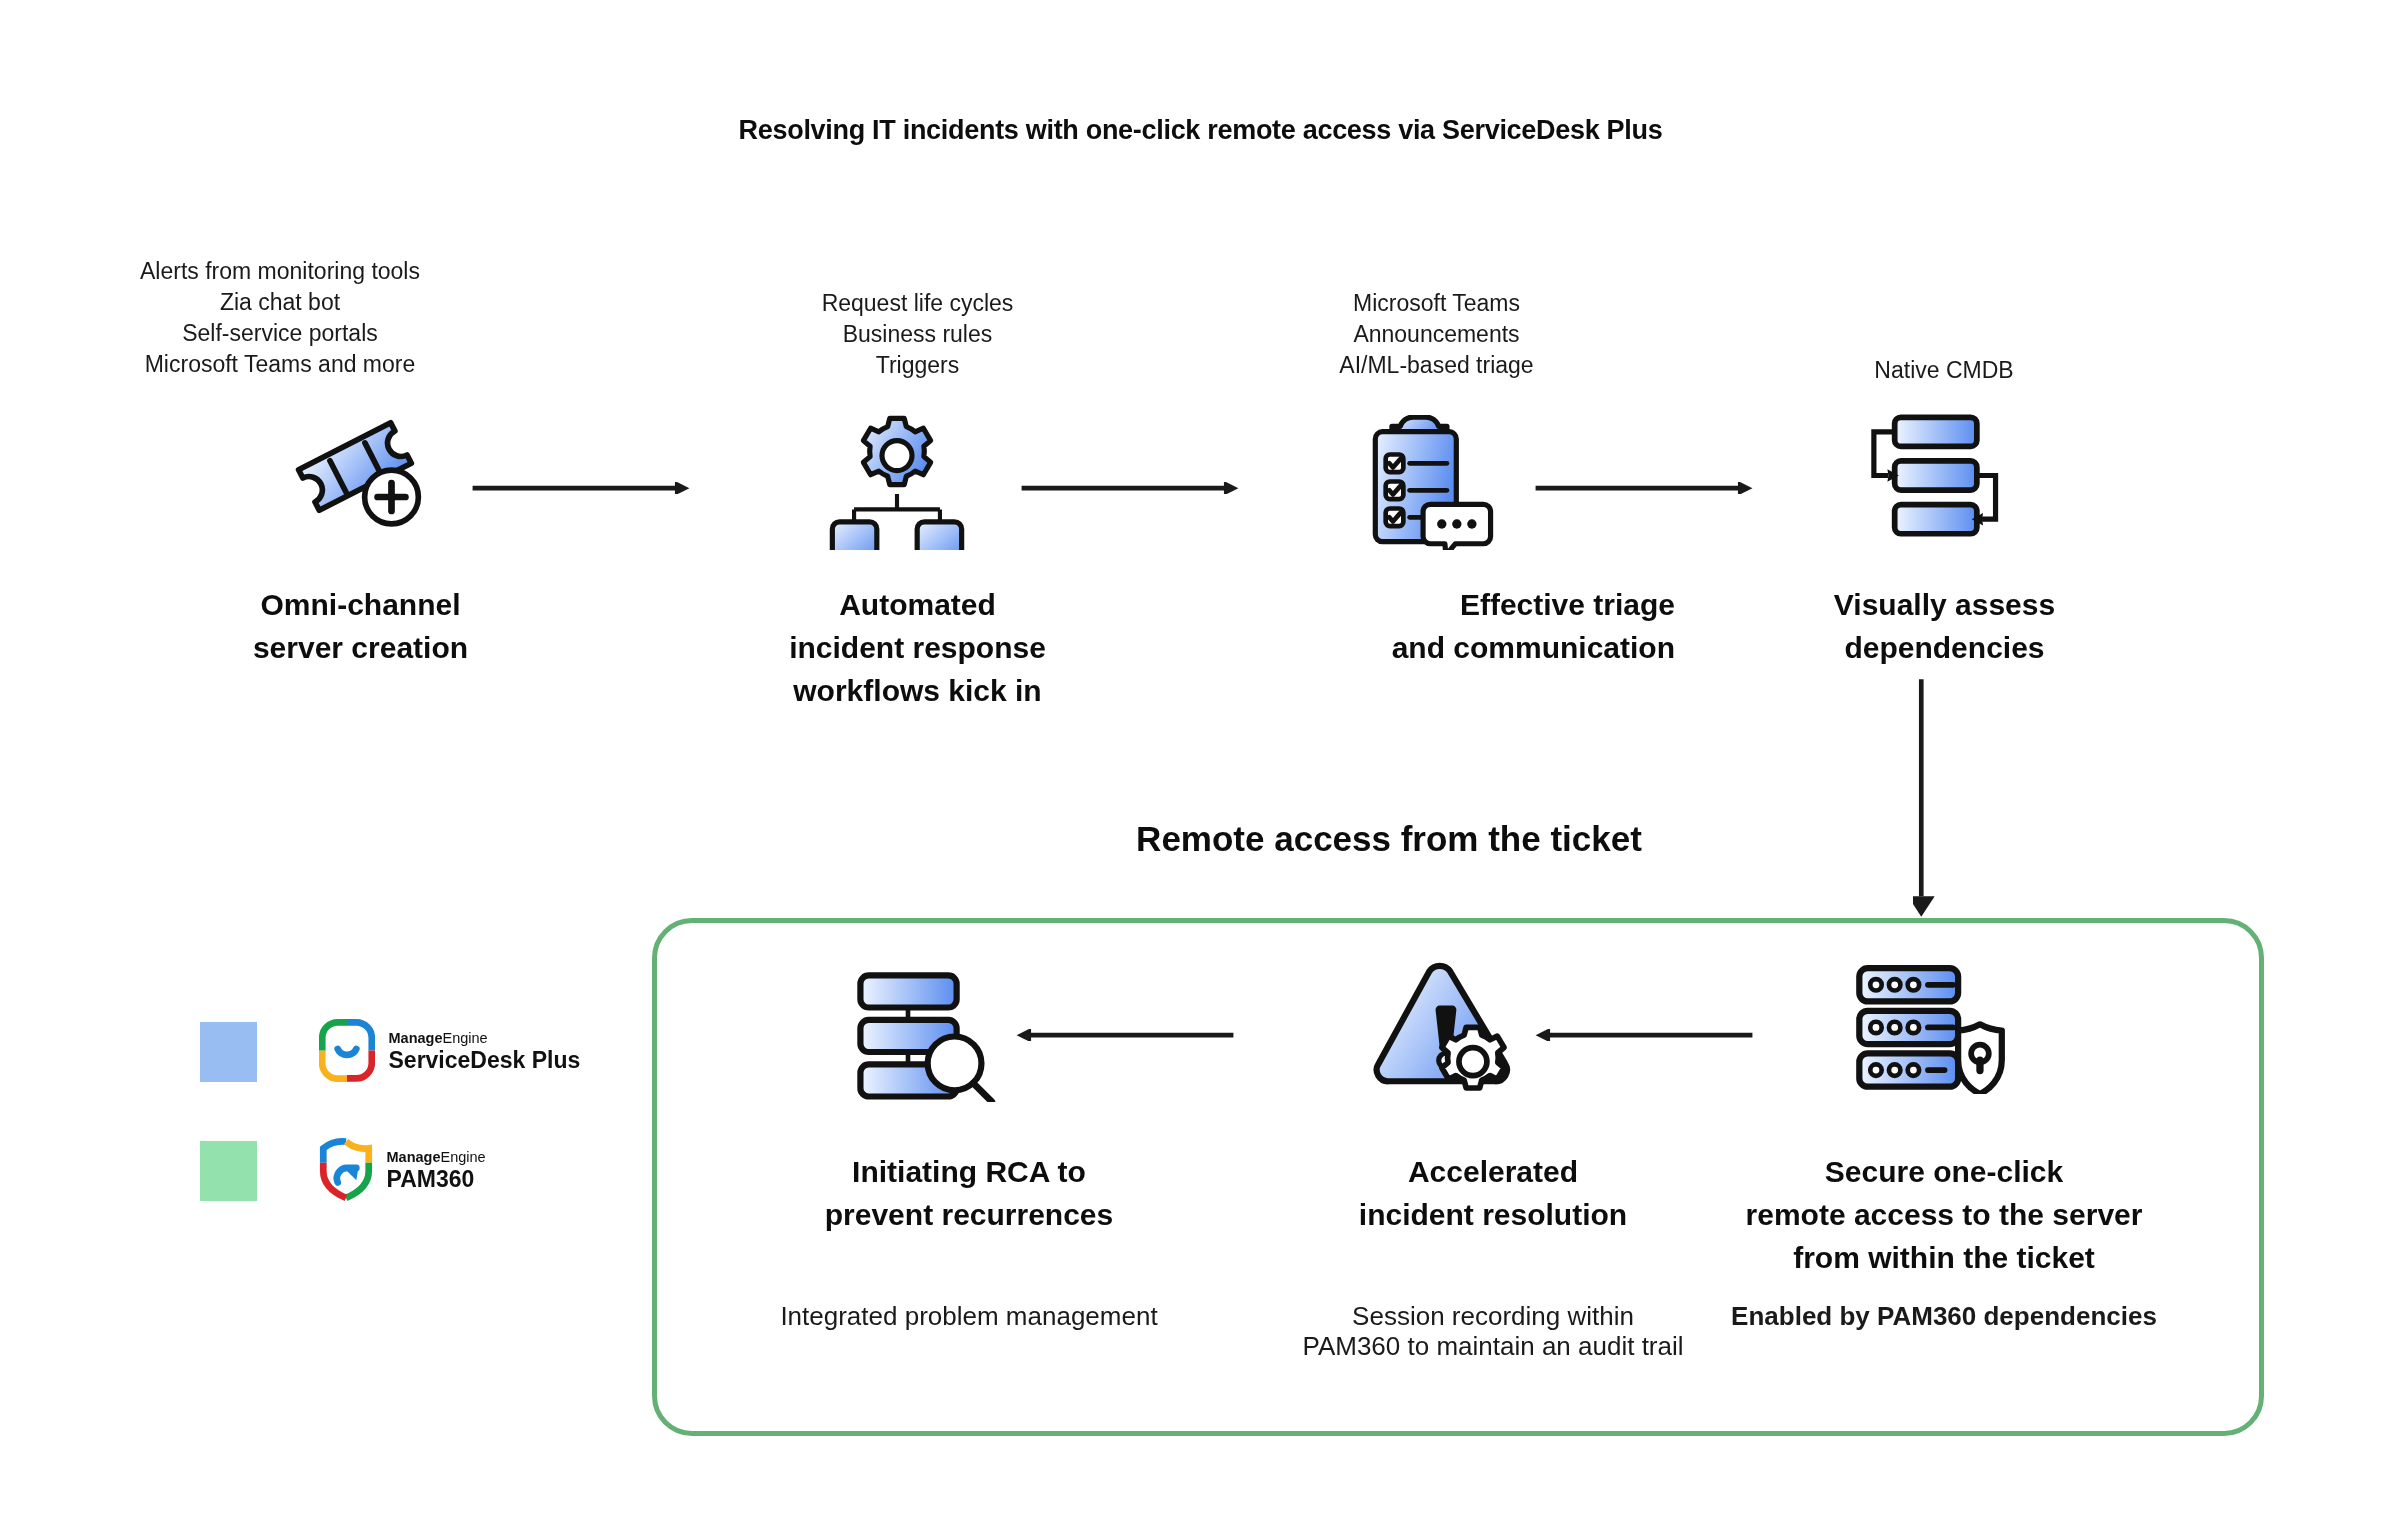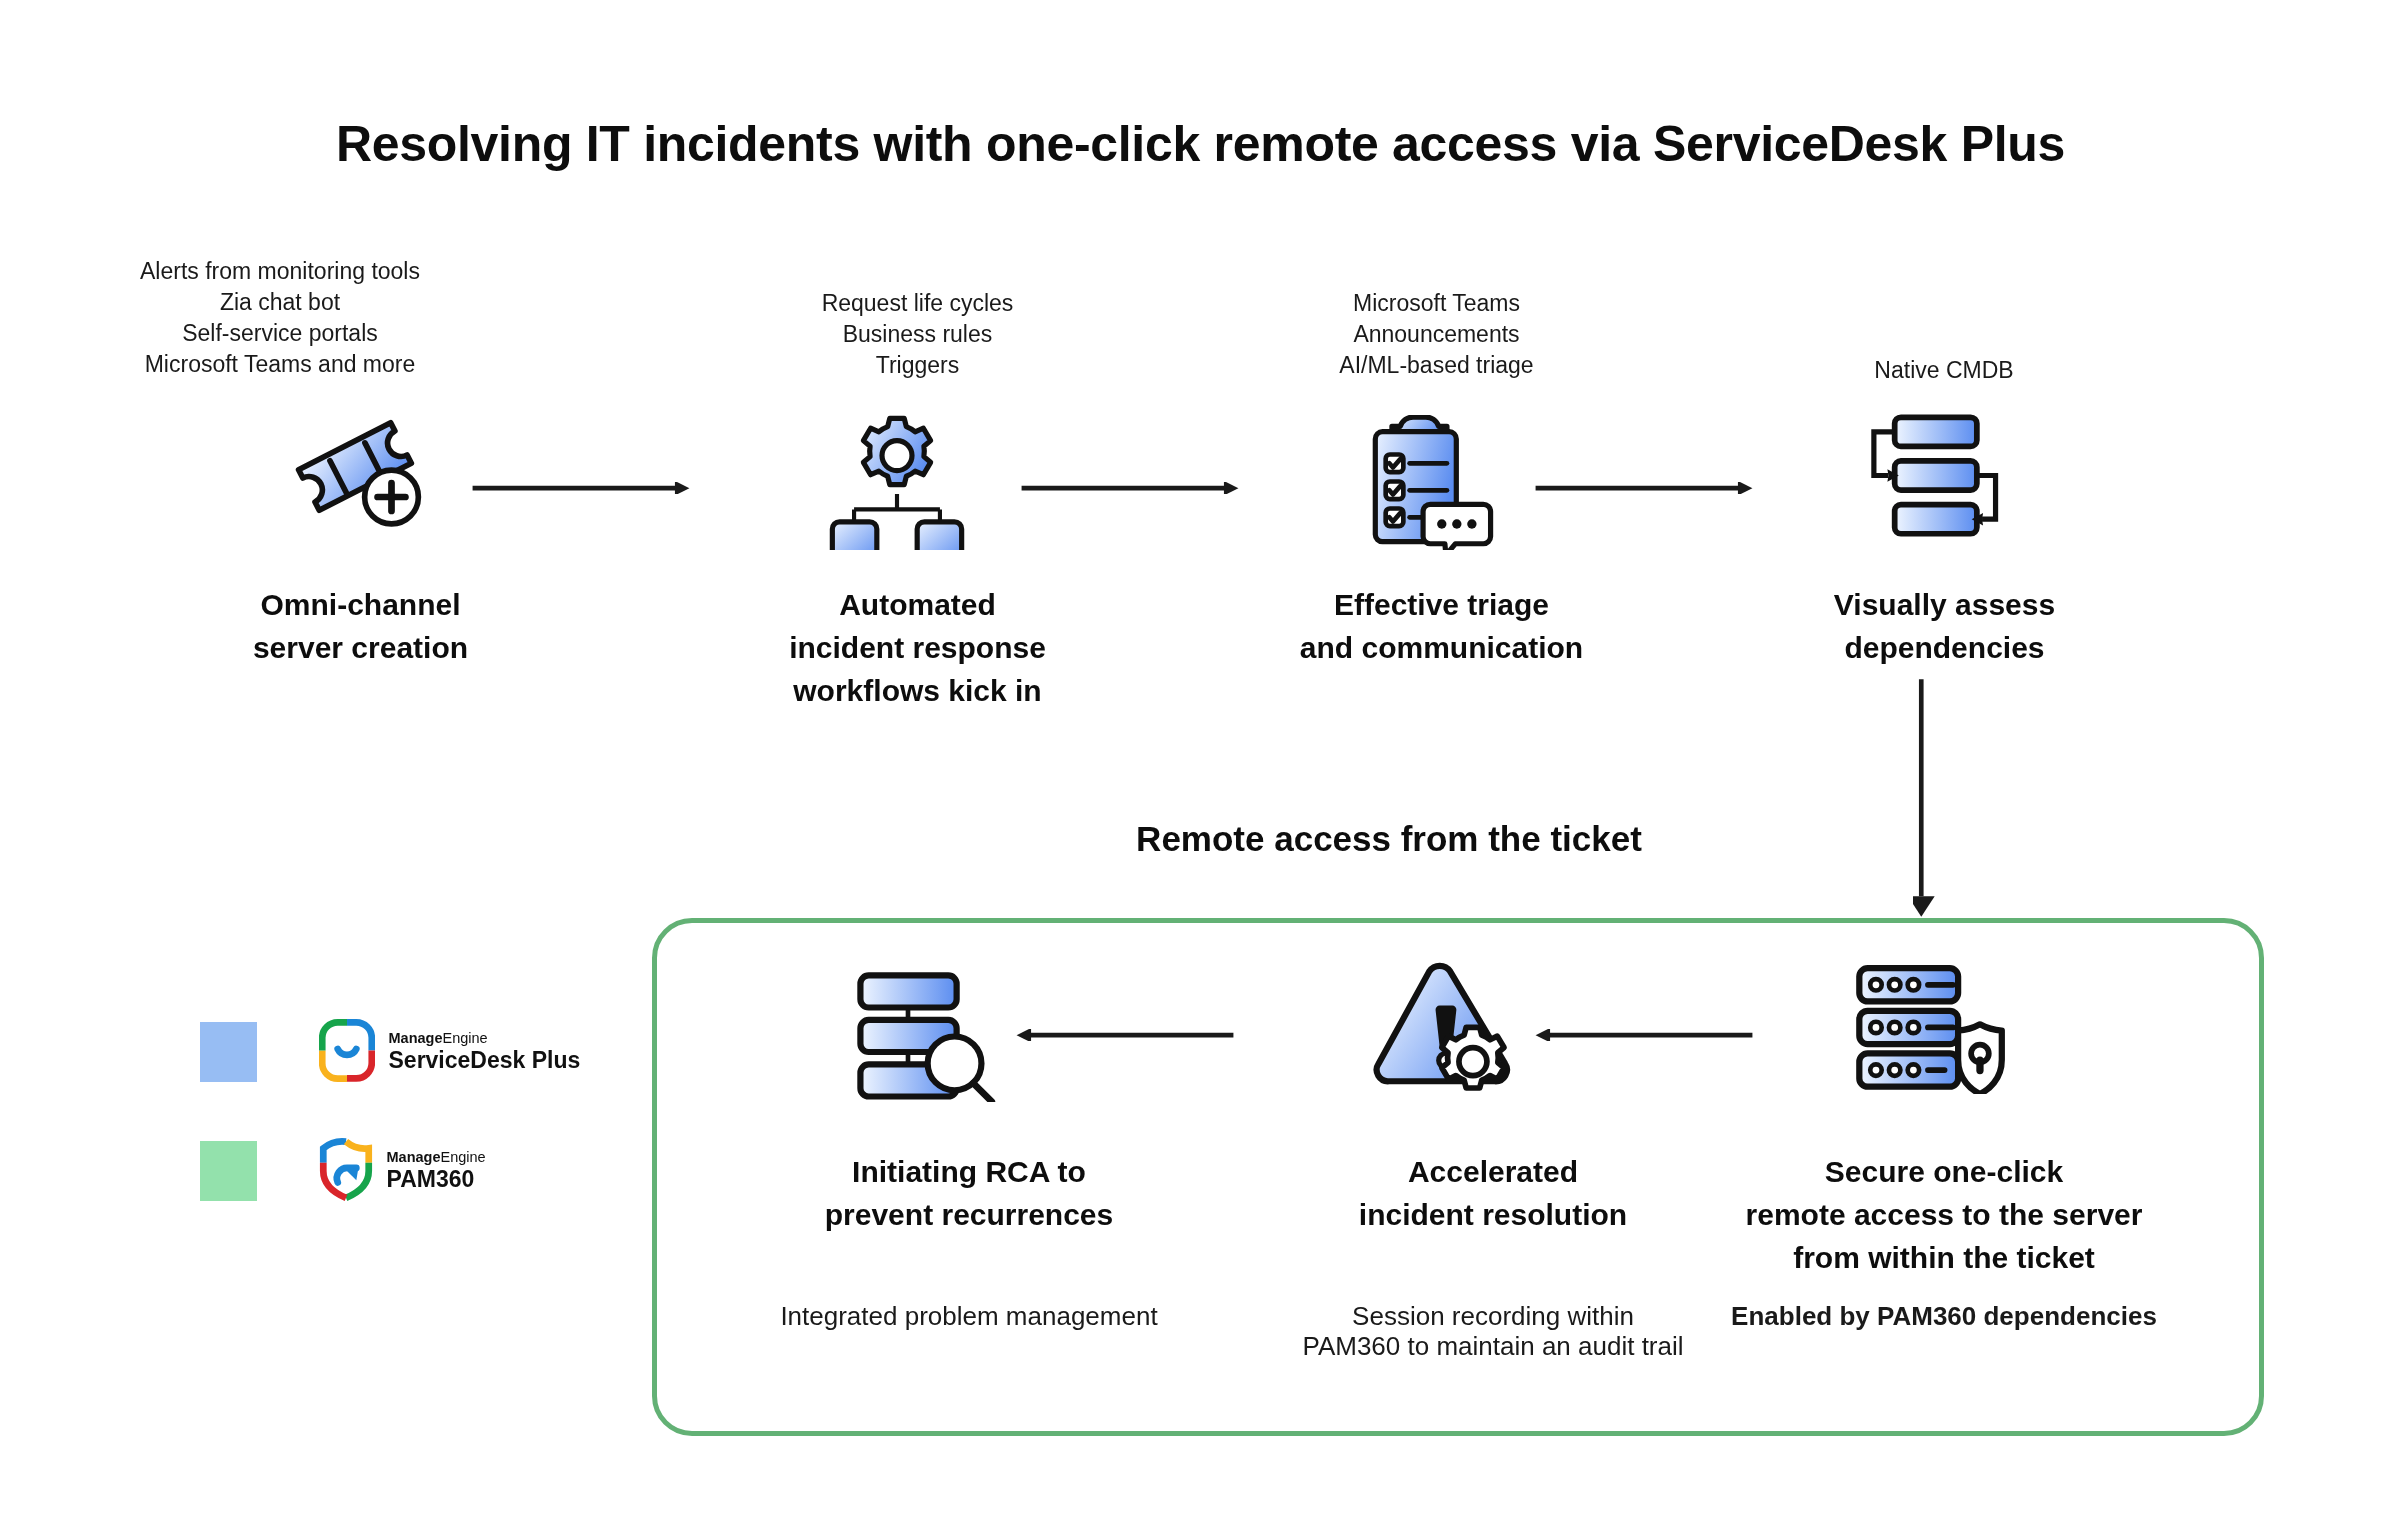--- a/index.html
+++ b/index.html
@@ -5,21 +5,21 @@
   html,body{margin:0;padding:0;background:#ffffff;}
   body{
     width:2401px;height:1516px;position:relative;overflow:hidden;
     font-family:"Liberation Sans","DejaVu Sans",sans-serif;color:#111111;
   }
   .abs{position:absolute;}
   .ctr{text-align:center;}
 
   #page-title{
     top:115px;left:0;width:2401px;text-align:center;
-    font-size:50px;font-weight:700;letter-spacing:-0.3px;color:#0d0d0d;
+    font-size:27px;font-weight:700;letter-spacing:-0.3px;color:#0d0d0d;
   }
 
   .sub-text{
     font-size:23px;line-height:31px;font-weight:400;color:#1a1a1a;white-space:pre-line;
   }
   .step-label{
     font-size:30px;line-height:43px;font-weight:700;color:#0d0d0d;white-space:pre-line;
   }
   .caption{
     font-size:26px;line-height:30px;font-weight:400;color:#1a1a1a;white-space:pre-line;
@@ -169,21 +169,21 @@
     <line x1="0" y1="12" x2="398" y2="12" stroke="#1a1a1a" stroke-width="9"></line>
     <path d="M420 12 l-28 -14 v28 z" fill="#1a1a1a"></path>
   </svg>
 </div>
 
 <div class="abs ctr step-label" style="top:583px;left:148px;width:425px;">Omni-channel
 server creation</div>
 <div class="abs ctr step-label" style="top:583px;left:684px;width:467px;">Automated
 incident response
 workflows kick in</div>
-<div class="abs ctr step-label" style="top:583px;left:1208px;width:467px;">Effective triage
+<div class="abs ctr step-label" style="top:583px;left:1208px;width:467px;text-align:right;">Effective triage
 and communication</div>
 <div class="abs ctr step-label" style="top:583px;left:1732px;width:425px;">Visually assess
 dependencies</div>
 
 <div class="abs" style="top:679px;left:1913px;width:31px;height:238px;">
   <svg width="31" height="238" viewBox="0 0 60 460">
     <line x1="16" y1="0" x2="16" y2="420" stroke="#1a1a1a" stroke-width="9"></line>
     <path d="M16 460 l-26 -40 h52 z" fill="#1a1a1a"></path>
   </svg>
 </div>

